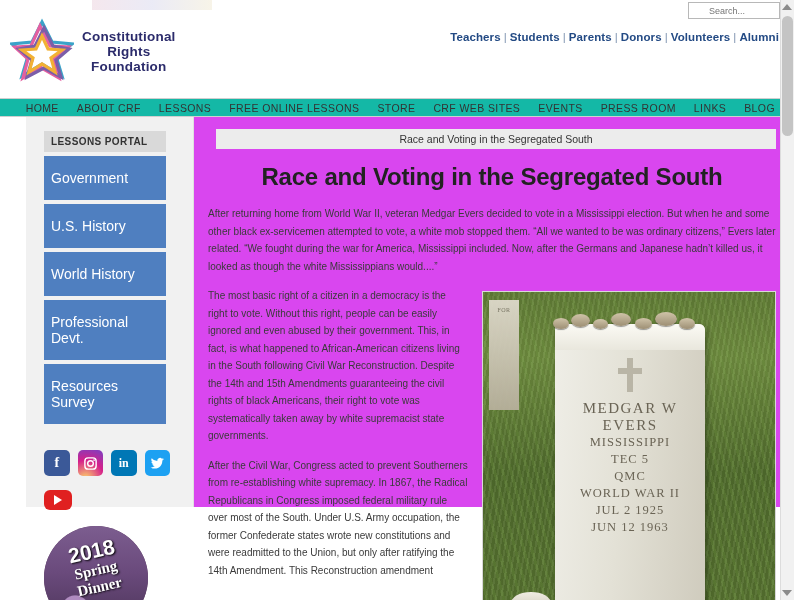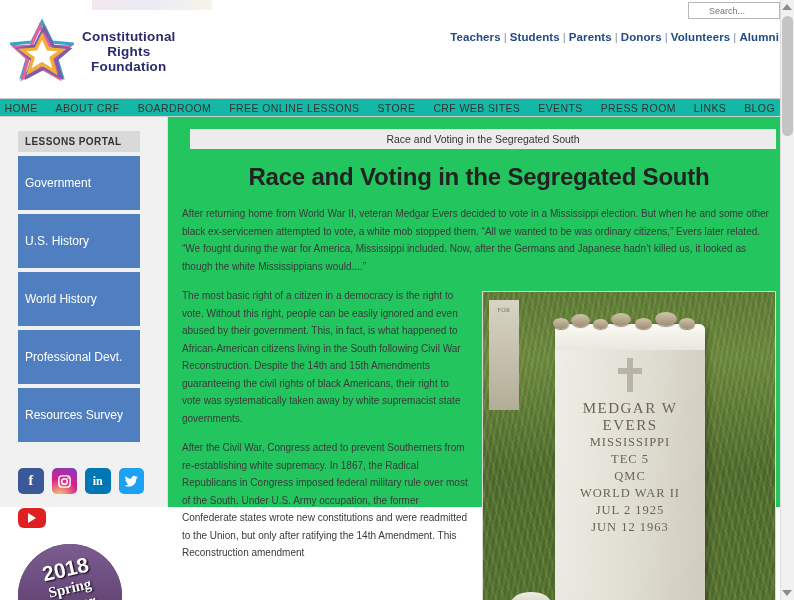--- a/index.html
+++ b/index.html
@@ -101,22 +101,23 @@
     text-decoration: none;
     padding: 0 9px;
     font-weight: normal;
     white-space: nowrap;
   }
 
   
   .page {
     position: relative;
     display: flex;
-    background: #22c55e;
+    background: #d946ef;
     height: 390px;
+    margin-left: 26px;
   }
   .leftrail {
     width: 168px;
     flex: 0 0 168px;
     background: #f1f1f1;
     border-right: 1px solid #e0e0e0;
     padding: 14px 10px 0 18px;
   }
   .content {
     flex: 1 1 auto;
@@ -130,22 +131,22 @@
     color: #333;
     font-size: 10px;
     font-weight: bold;
     letter-spacing: .4px;
     padding: 5px 7px;
     width: 122px;
   }
   .portal-item {
     background: #4f7fc0;
     color: #fff;
-    font-size: 12px;
-    padding: 20px 7px;
+    font-size: 14px;
+    padding: 14px 7px;
     width: 122px;
     margin-top: 4px;
     cursor: pointer;
   }
 
   
   .socials {
     margin-top: 26px;
     display: flex;
     gap: 8px;
@@ -360,21 +361,21 @@
       <div>Constitutional</div>
       <div>Rights</div>
       <div>Foundation</div>
     </div>
   </div>
 </div>
 
 <nav class="mainnav">
   <a href="#">HOME</a>
   <a href="#">ABOUT CRF</a>
-  <a href="#">BOARDROOM</a>
+  <a href="#">LESSONS</a>
   <a href="#">FREE ONLINE LESSONS</a>
   <a href="#">STORE</a>
   <a href="#">CRF WEB SITES</a>
   <a href="#">EVENTS</a>
   <a href="#">PRESS ROOM</a>
   <a href="#">LINKS</a>
   <a href="#">BLOG</a>
 </nav>
 
 <div class="page">

